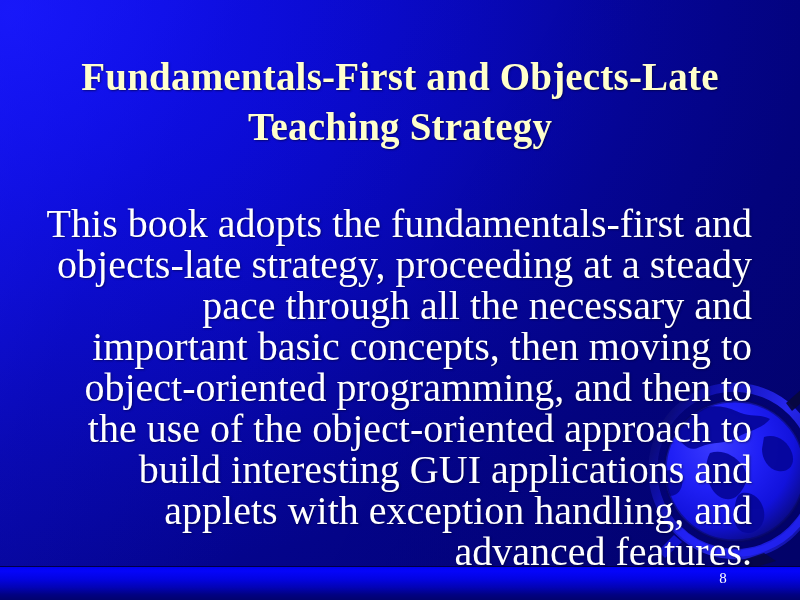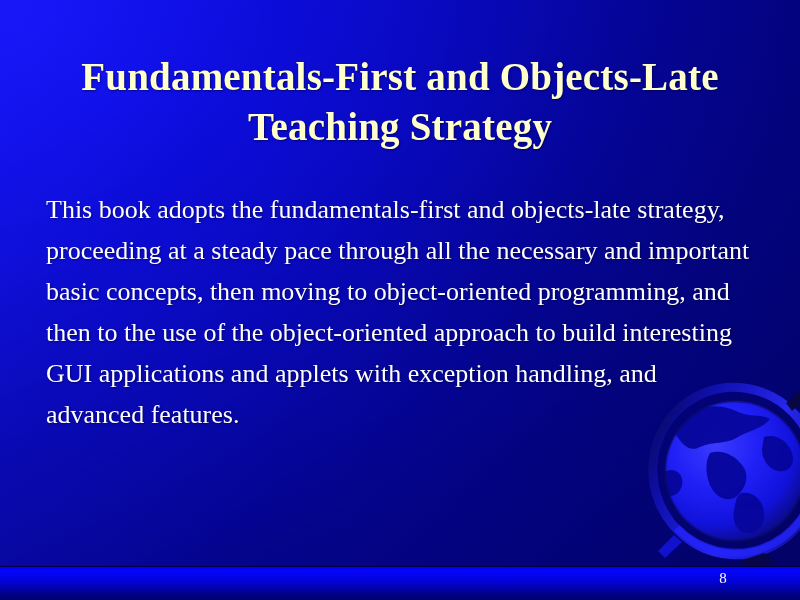--- a/index.html
+++ b/index.html
@@ -88,23 +88,23 @@
     text-shadow: 1px 1px 2px rgba(0,0,40,0.55);
   }
 
   
   .body-text {
     position: absolute;
     left: 46px;
     top: 163px;
     width: 706px;
     color: #ffffff;
-    font-size: 26px;
+    font-size: 40px;
     line-height: 41px;
-    text-align: left;
+    text-align: right;
     text-shadow: 1px 1px 2px rgba(0,0,40,0.5);
   }
 
   
   .page-number {
     position: absolute;
     left: 700px;
     top: 568px;
     width: 46px;
     text-align: center;

